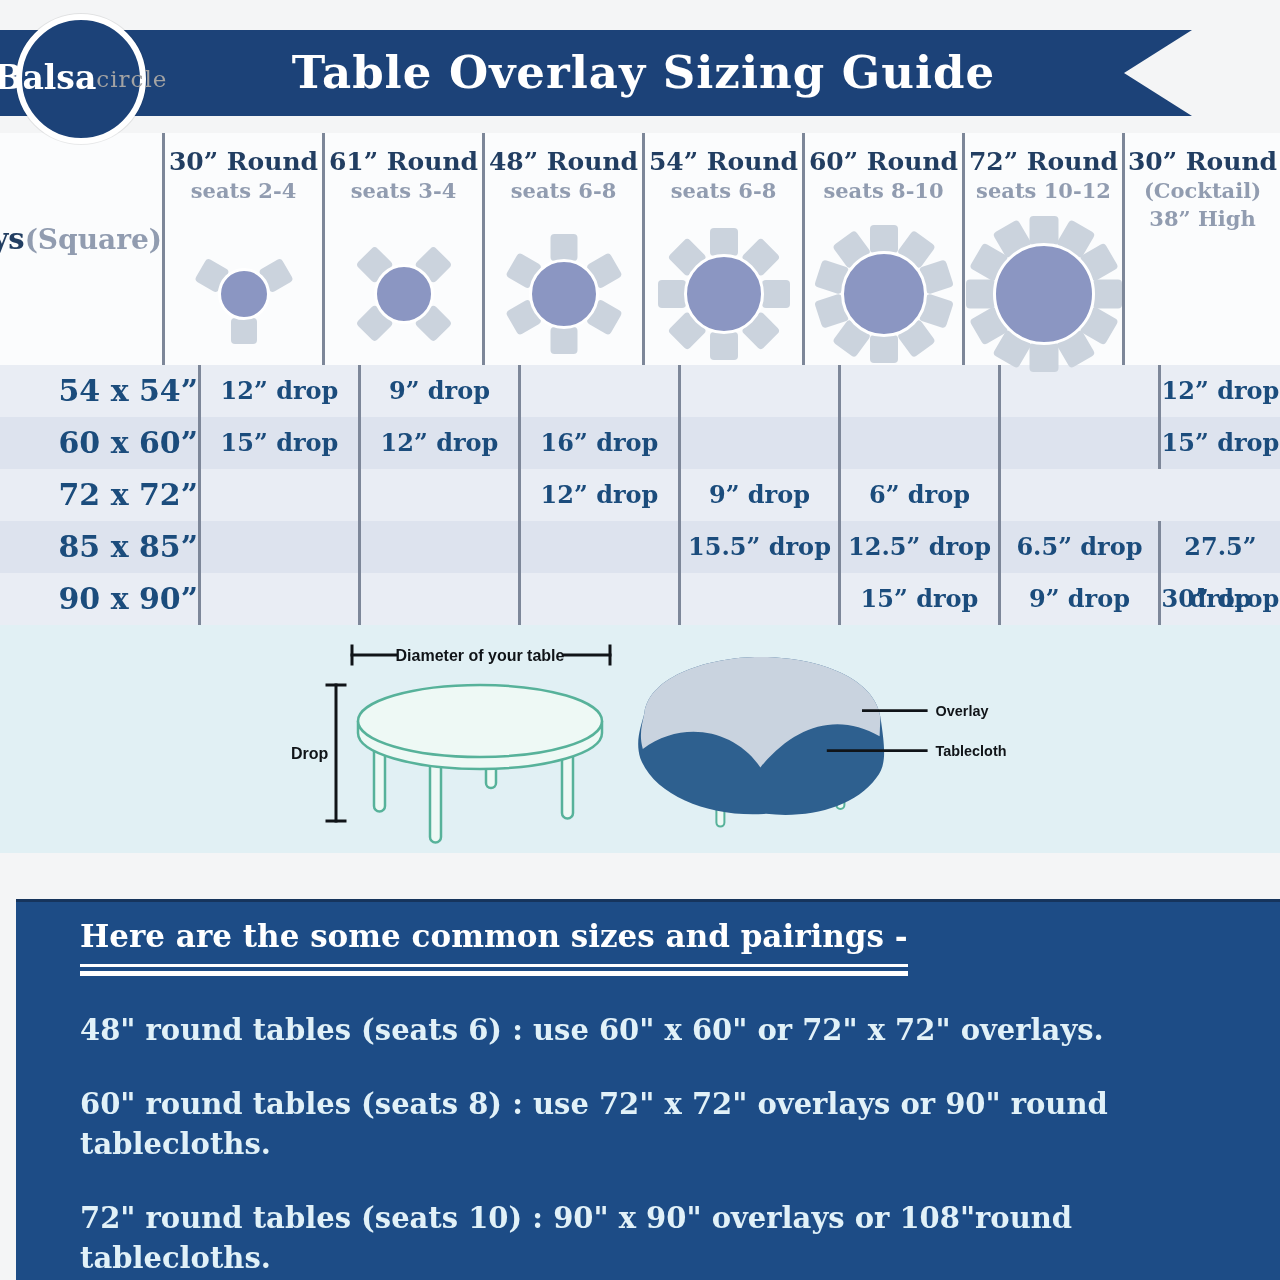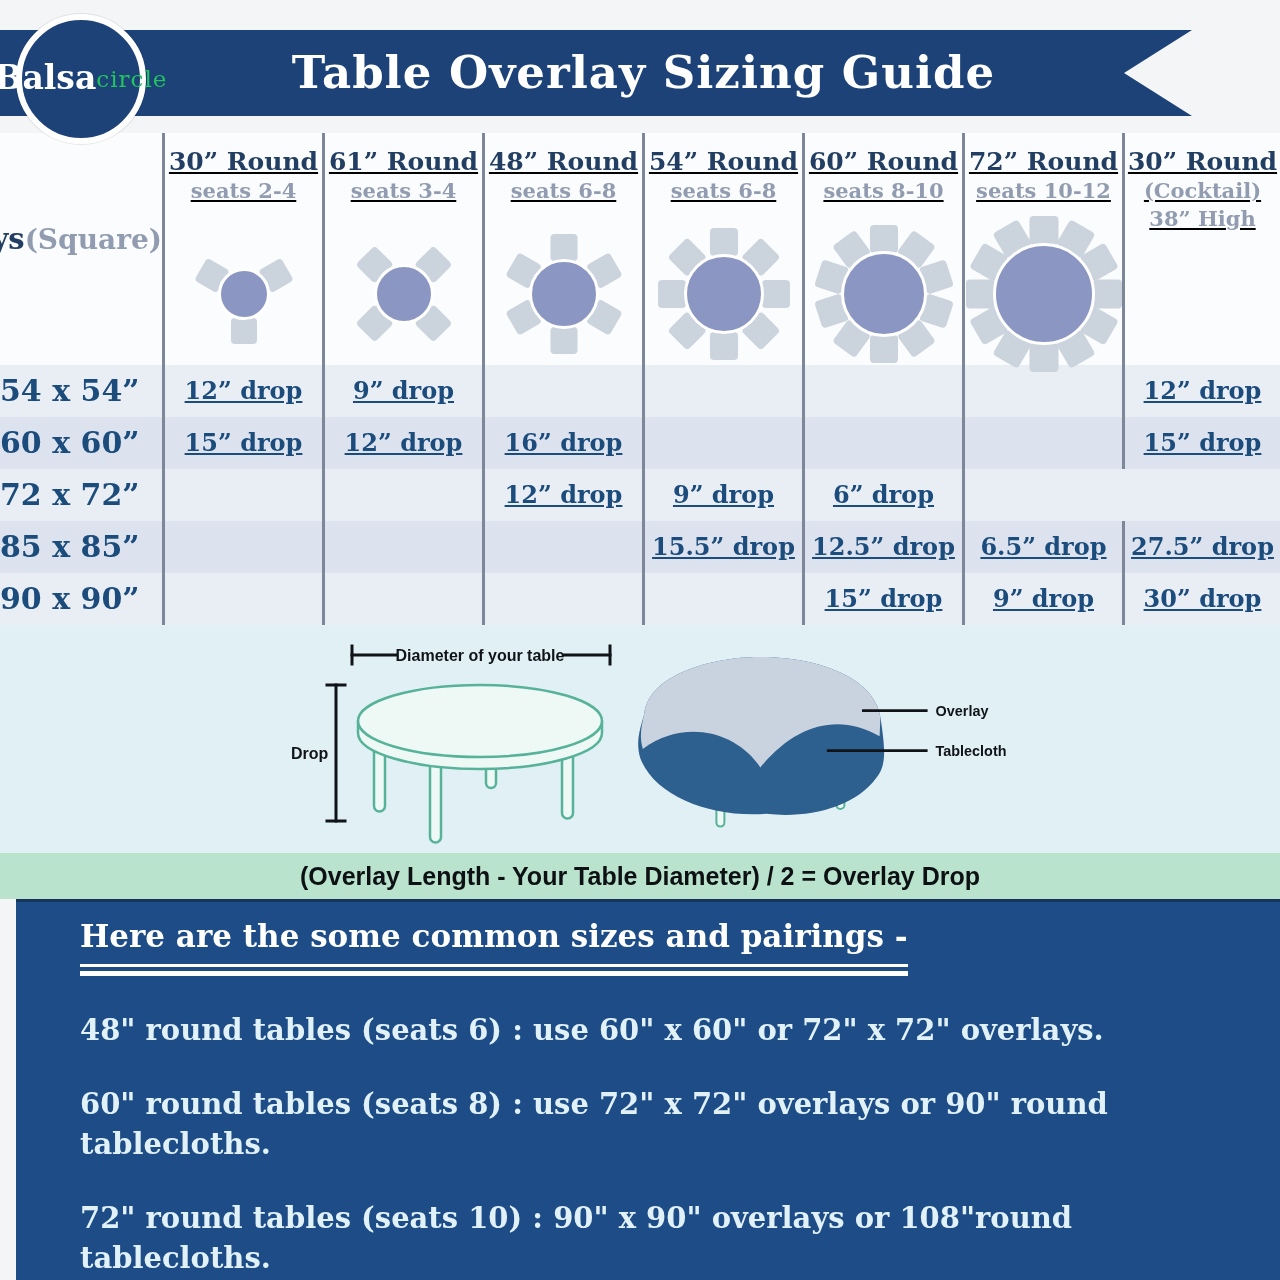--- a/index.html
+++ b/index.html
@@ -17,44 +17,44 @@
   .banner{position:absolute;left:0;top:30px;width:1192px;height:86px;background:var(--c-banner);
           clip-path:polygon(0 0,100% 0,calc(100% - 68px) 50%,100% 100%,0 100%);}
   .banner h1{margin:0;padding-left:95px;line-height:86px;text-align:center;color:#fff;
              font-size:45px;font-weight:bold;letter-spacing:1px;}
 
   
   .logo{position:absolute;left:16px;top:14px;width:118px;height:118px;background:var(--c-banner);
         border:6px solid #fff;border-radius:50%;box-shadow:0 0 0 1px rgba(0,0,0,.08);
         display:flex;flex-direction:row;align-items:center;justify-content:center;z-index:5;}
   .logo .l1{color:#fff;font-size:33px;font-weight:bold;line-height:30px;margin-top:-2px;}
-  .logo .l2{color:#22c55e;font-size:23px;line-height:24px;letter-spacing:1px;}
+  .logo .l2{color:#a3a3a3;font-size:23px;line-height:24px;letter-spacing:1px;}
   .logo svg{display:block;margin-bottom:1px;}
 
   
   .grid{position:absolute;left:0;top:133px;width:1280px;}
   .hdr-row,.illus-row,.data-row{display:flex;width:1280px;}
   .hdr-row{height:90px;background:#fbfcfd;}
   .illus-row{height:142px;background:#fbfcfd;}
   .data-row{height:52px;}
   .band-light{background:var(--c-band1);}
   .band-dark{background:var(--c-band2);}
   .lbl-col{width:162px;flex:0 0 162px;box-sizing:border-box;}
   .col-cell{width:160px;flex:0 0 160px;box-sizing:border-box;border-left:3px solid var(--c-divider);
-            text-align:center;text-decoration:underline;}
+            text-align:center;}
   .hdr-row .col-cell:last-child,.illus-row .col-cell:last-child,.data-row .col-cell:last-child{flex:1 1 auto;}
   .hdr-cell{padding-top:14px;overflow:visible;}
   .col-title{font-size:25px;font-weight:bold;color:var(--c-navy);line-height:30px;}
   .col-sub{font-size:21px;font-weight:bold;color:var(--c-sub);line-height:28px;}
   .overlays-lbl{display:flex;justify-content:flex-end;
                 padding:0 0 10px 20px;}
   .overlays-lbl .o1{font-size:29px;font-weight:bold;color:var(--c-navy);line-height:32px;}
   .overlays-lbl .o2{font-size:28px;font-weight:bold;color:var(--c-sub);line-height:34px;}
-  .row-label{width:162px;flex:0 0 162px;box-sizing:border-box;text-align:left;
-             font-size:30px;font-weight:bold;color:var(--c-value);line-height:52px;}
+  .row-label{width:162px;flex:0 0 162px;box-sizing:border-box;text-align:right;
+             font-size:30px;font-weight:bold;color:var(--c-value);line-height:52px;margin-left:36px;}
   .drop-cell{font-size:24px;font-weight:bold;color:var(--c-value);line-height:52px;}
 
   
   .illus-cell{position:relative;}
   .illus{position:absolute;left:50%;top:50%;width:0;height:0;}
   .tbl-circle{position:absolute;left:0;top:0;transform:translate(-50%,-50%);
               background:var(--c-circle);border:3px solid #fff;border-radius:50%;z-index:2;}
   .chair{position:absolute;left:0;top:0;background:var(--c-chair);border-radius:4px;z-index:1;}
 
   
@@ -301,21 +301,20 @@
       </g>
       <path class="cloth" d="M28 95 C34 48 110 25 172 25 C248 25 316 52 323 100 C329 140 331 160 318 176 C290 214 232 227 180 221 C112 226 42 200 23 152 C16 129 24 112 28 95 Z"></path>
       <path class="overlayfill" d="M28 95 C34 48 110 25 172 25 C248 25 316 52 323 100 L322 124 C270 94 216 110 173 163 C141 116 76 103 26 140 C21 122 25 110 28 95 Z"></path>
       <line class="ptr" x1="300" y1="92" x2="382" y2="92"></line>
       <line class="ptr" x1="256" y1="142" x2="382" y2="142"></line>
       <text class="diag-label" x="392" y="99" style="font-size:18px">Overlay</text>
       <text class="diag-label" x="392" y="149" style="font-size:18px">Tablecloth</text>
     </svg>
   </div>
 
-  <div class="formula">(Overlay Length - Your Table Diameter) / 2 = Overlay Drop</div>
 
   <div class="bottom">
     <div class="pair-heading-wrap">
       <div class="pair-heading">Here are the some common sizes and pairings -</div>
       <div class="u1"></div>
       <div class="u2"></div>
     </div>
     <div>
         <div class="pair-item">48" round tables (seats 6) : use 60" x 60" or 72" x 72" overlays.</div>
         <div class="pair-item">60" round tables (seats 8) : use 72" x 72" overlays or 90" round tablecloths.</div>

